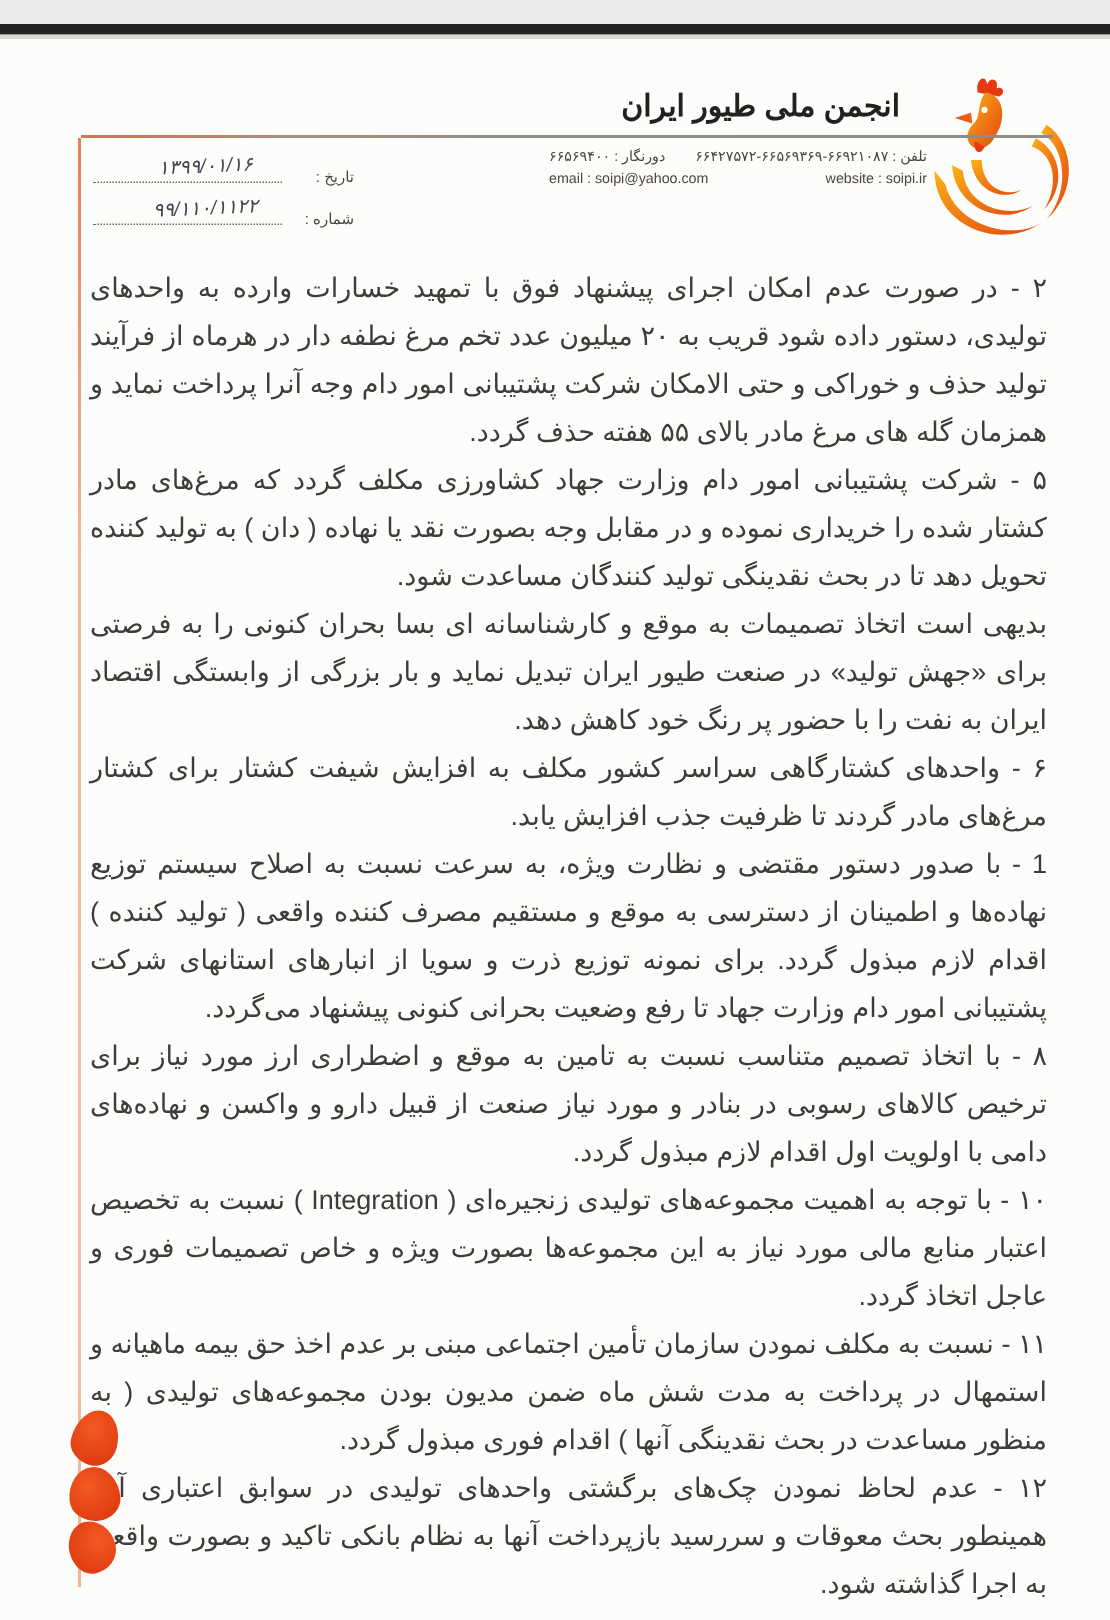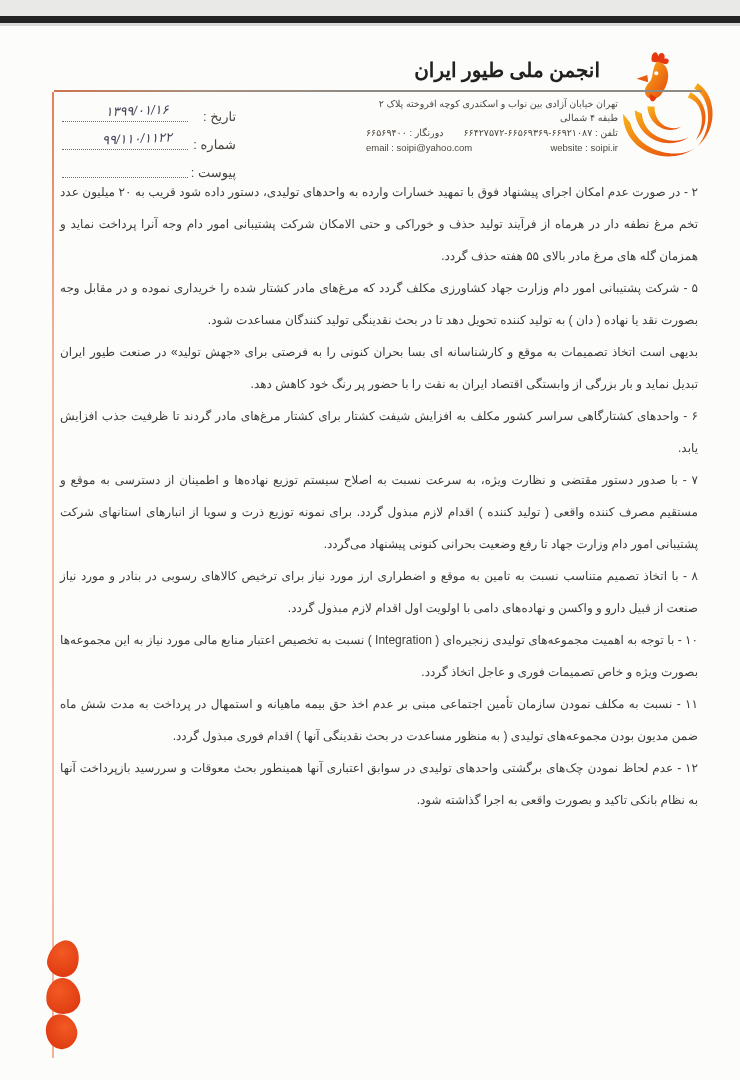--- a/index.html
+++ b/index.html
@@ -33,37 +33,37 @@
   .addr-row{display:flex;justify-content:space-between;direction:rtl;margin-top:1px;}
   .addr-block .ltr{direction:ltr;unicode-bidi:embed;}
 
   
   .logo{position:absolute;top:33px;right:26px;width:110px;height:126px;}
 
   
   .ref-block{position:absolute;top:84px;left:60px;width:176px;direction:rtl;}
   .ref-row{position:relative;height:28px;}
   .ref-label{
-    position:absolute;right:0;bottom:4px;font-size:13px;color:#4a453f;
+    position:absolute;right:0;bottom:4px;font-size:10px;color:#4a453f;
   }
   .ref-dots{
     position:absolute;left:2px;right:48px;bottom:6px;height:1px;
     border-bottom:1px dotted #6f6a64;
   }
   .ref-value{
     position:absolute;left:12px;bottom:10px;width:130px;text-align:center;
     font-size:13px;font-style:italic;letter-spacing:1.5px;color:#44445600;
     color:#45455a;transform:rotate(-2.5deg);white-space:nowrap;direction:rtl;
   }
 
   
   .body-text{
     position:absolute;top:160px;left:60px;width:638px;
     direction:rtl;text-align:justify;text-justify:inter-word;
-    font-size:12px;line-height:32px;color:#3e3c3a;
+    font-size:18px;line-height:32px;color:#3e3c3a;
   }
   .body-text p{margin:0;}
 
   
   .egg{position:absolute;background:radial-gradient(circle at 40% 35%,#f25a23,#e03d12 75%);}
   .egg1{left:48px;top:924px;width:31px;height:37px;border-radius:52% 48% 46% 54%/62% 58% 42% 38%;transform:rotate(14deg);}
   .egg2{left:46px;top:962px;width:34px;height:36px;border-radius:50% 50% 48% 52%/58% 60% 40% 42%;transform:rotate(-6deg);}
   .egg3{left:44px;top:1000px;width:35px;height:31px;border-radius:55% 45% 50% 50%/55% 55% 45% 45%;transform:rotate(78deg);}
 </style>
 </head>
@@ -102,21 +102,20 @@
       <path d="M103,38 C124,52 126,88 103,108 C120,88 118,54 99,44 Z" fill="url(#lg)"></path>
     </svg>
   </div>
 
   <div class="org-title">انجمن ملی طیور ایران</div>
 
   <div class="head-rule"></div>
   <div class="left-border"></div>
 
   <div class="addr-block">
-    <div>تهران خیابان آزادی بین نواب و اسکندری کوچه افروخته پلاک ۲ طبقه ۴ شمالی</div>
     <div class="addr-row">
       <span>تلفن : ۶۶۹۲۱۰۸۷-۶۶۵۶۹۳۶۹-۶۶۴۲۷۵۷۲</span>
       <span>دورنگار : ۶۶۵۶۹۴۰۰</span>
     </div>
     <div class="addr-row">
       <span class="ltr">website : soipi.ir</span>
       <span class="ltr">email : soipi@yahoo.com</span>
     </div>
   </div>
 
@@ -124,33 +123,28 @@
     <div class="ref-row">
       <span class="ref-label">تاریخ :</span>
       <span class="ref-dots"></span>
       <span class="ref-value">۱۳۹۹/۰۱/۱۶</span>
     </div>
     <div class="ref-row">
       <span class="ref-label">شماره :</span>
       <span class="ref-dots"></span>
       <span class="ref-value">۹۹/۱۱۰/۱۱۲۲</span>
     </div>
-    <div class="ref-row">
-      <span class="ref-label">پیوست :</span>
-      <span class="ref-dots"></span>
-      <span class="ref-value"></span>
-    </div>
   </div>
 
   <div class="body-text">
     <p>۲ - در صورت عدم امکان اجرای پیشنهاد فوق با تمهید خسارات وارده به واحدهای تولیدی، دستور داده شود قریب به ۲۰ میلیون عدد تخم مرغ نطفه دار در هرماه از فرآیند تولید حذف و خوراکی و حتی الامکان شرکت پشتیبانی امور دام وجه آنرا پرداخت نماید و همزمان گله های مرغ مادر بالای ۵۵ هفته حذف گردد.</p>
     <p>۵ - شرکت پشتیبانی امور دام وزارت جهاد کشاورزی مکلف گردد که مرغ‌های مادر کشتار شده را خریداری نموده و در مقابل وجه بصورت نقد یا نهاده ( دان ) به تولید کننده تحویل دهد تا در بحث نقدینگی تولید کنندگان مساعدت شود.</p>
     <p>بدیهی است اتخاذ تصمیمات به موقع و کارشناسانه ای بسا بحران کنونی را به فرصتی برای «جهش تولید» در صنعت طیور ایران تبدیل نماید و بار بزرگی از وابستگی اقتصاد ایران به نفت را با حضور پر رنگ خود کاهش دهد.</p>
     <p>۶ - واحدهای کشتارگاهی سراسر کشور مکلف به افزایش شیفت کشتار برای کشتار مرغ‌های مادر گردند تا ظرفیت جذب افزایش یابد.</p>
-    <p>۷ - با صدور دستور مقتضی و نظارت ویژه، به سرعت نسبت به اصلاح سیستم توزیع نهاده‌ها و اطمینان از دسترسی به موقع و مستقیم مصرف کننده واقعی ( تولید کننده ) اقدام لازم مبذول گردد. برای نمونه توزیع ذرت و سویا از انبارهای استانهای شرکت پشتیبانی امور دام وزارت جهاد تا رفع وضعیت بحرانی کنونی پیشنهاد می‌گردد.</p>
+    <p>1 - با صدور دستور مقتضی و نظارت ویژه، به سرعت نسبت به اصلاح سیستم توزیع نهاده‌ها و اطمینان از دسترسی به موقع و مستقیم مصرف کننده واقعی ( تولید کننده ) اقدام لازم مبذول گردد. برای نمونه توزیع ذرت و سویا از انبارهای استانهای شرکت پشتیبانی امور دام وزارت جهاد تا رفع وضعیت بحرانی کنونی پیشنهاد می‌گردد.</p>
     <p>۸ - با اتخاذ تصمیم متناسب نسبت به تامین به موقع و اضطراری ارز مورد نیاز برای ترخیص کالاهای رسوبی در بنادر و مورد نیاز صنعت از قبیل دارو و واکسن و نهاده‌های دامی با اولویت اول اقدام لازم مبذول گردد.</p>
     <p>۱۰ - با توجه به اهمیت مجموعه‌های تولیدی زنجیره‌ای ( Integration ) نسبت به تخصیص اعتبار منابع مالی مورد نیاز به این مجموعه‌ها بصورت ویژه و خاص تصمیمات فوری و عاجل اتخاذ گردد.</p>
     <p>۱۱ - نسبت به مکلف نمودن سازمان تأمین اجتماعی مبنی بر عدم اخذ حق بیمه ماهیانه و استمهال در پرداخت به مدت شش ماه ضمن مدیون بودن مجموعه‌های تولیدی ( به منظور مساعدت در بحث نقدینگی آنها ) اقدام فوری مبذول گردد.</p>
     <p>۱۲ - عدم لحاظ نمودن چک‌های برگشتی واحدهای تولیدی در سوابق اعتباری آنها همینطور بحث معوقات و سررسید بازپرداخت آنها به نظام بانکی تاکید و بصورت واقعی به اجرا گذاشته شود.</p>
   </div>
 
   <div class="egg egg1"></div>
   <div class="egg egg2"></div>
   <div class="egg egg3"></div>
 

